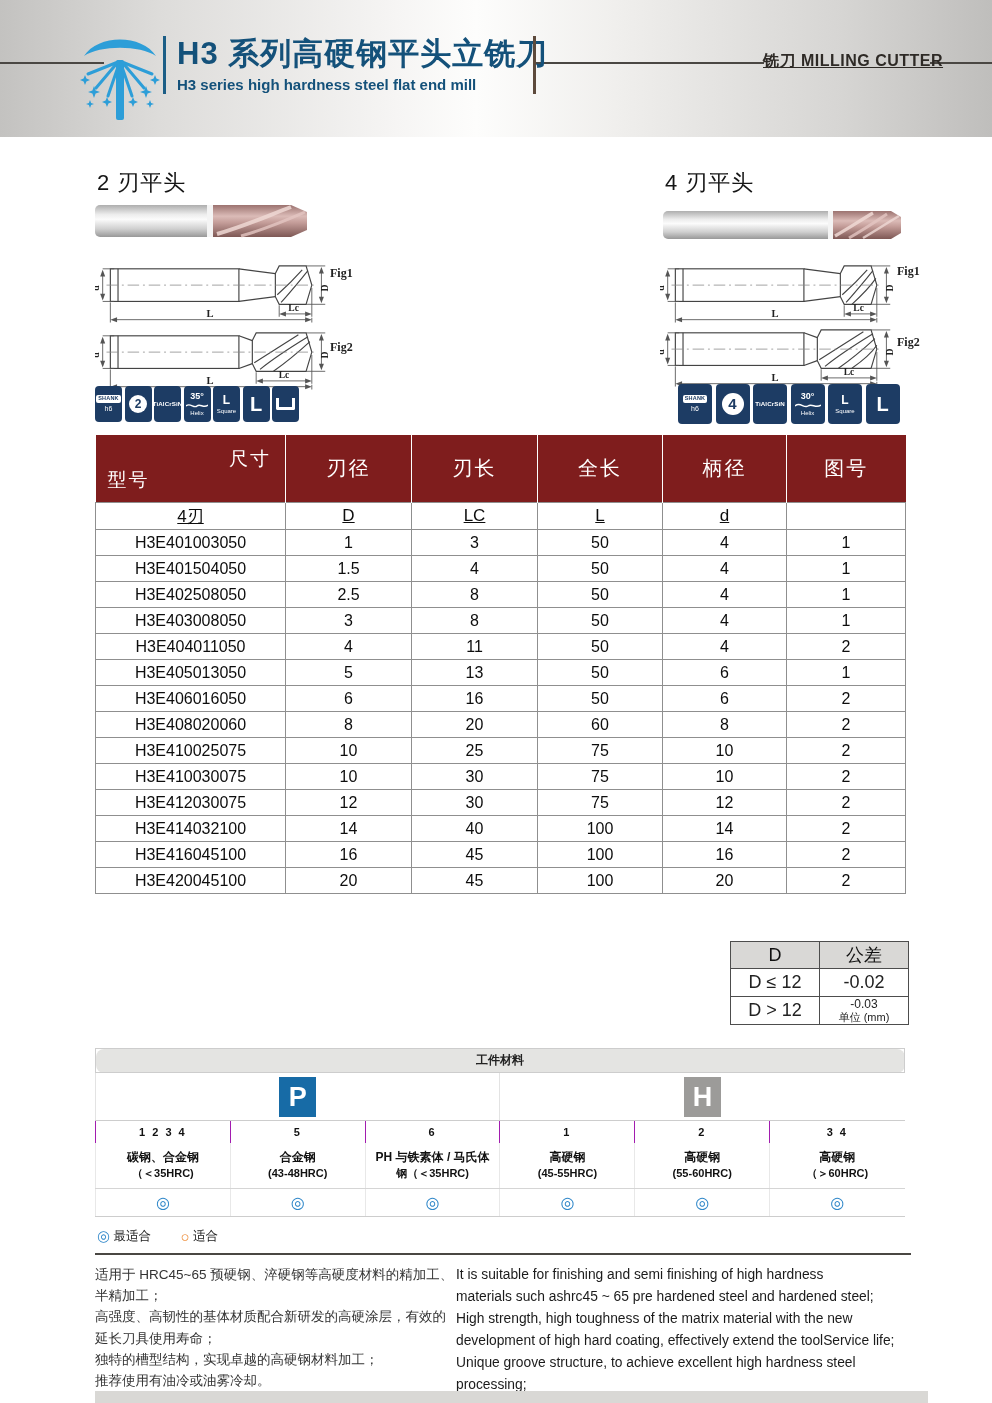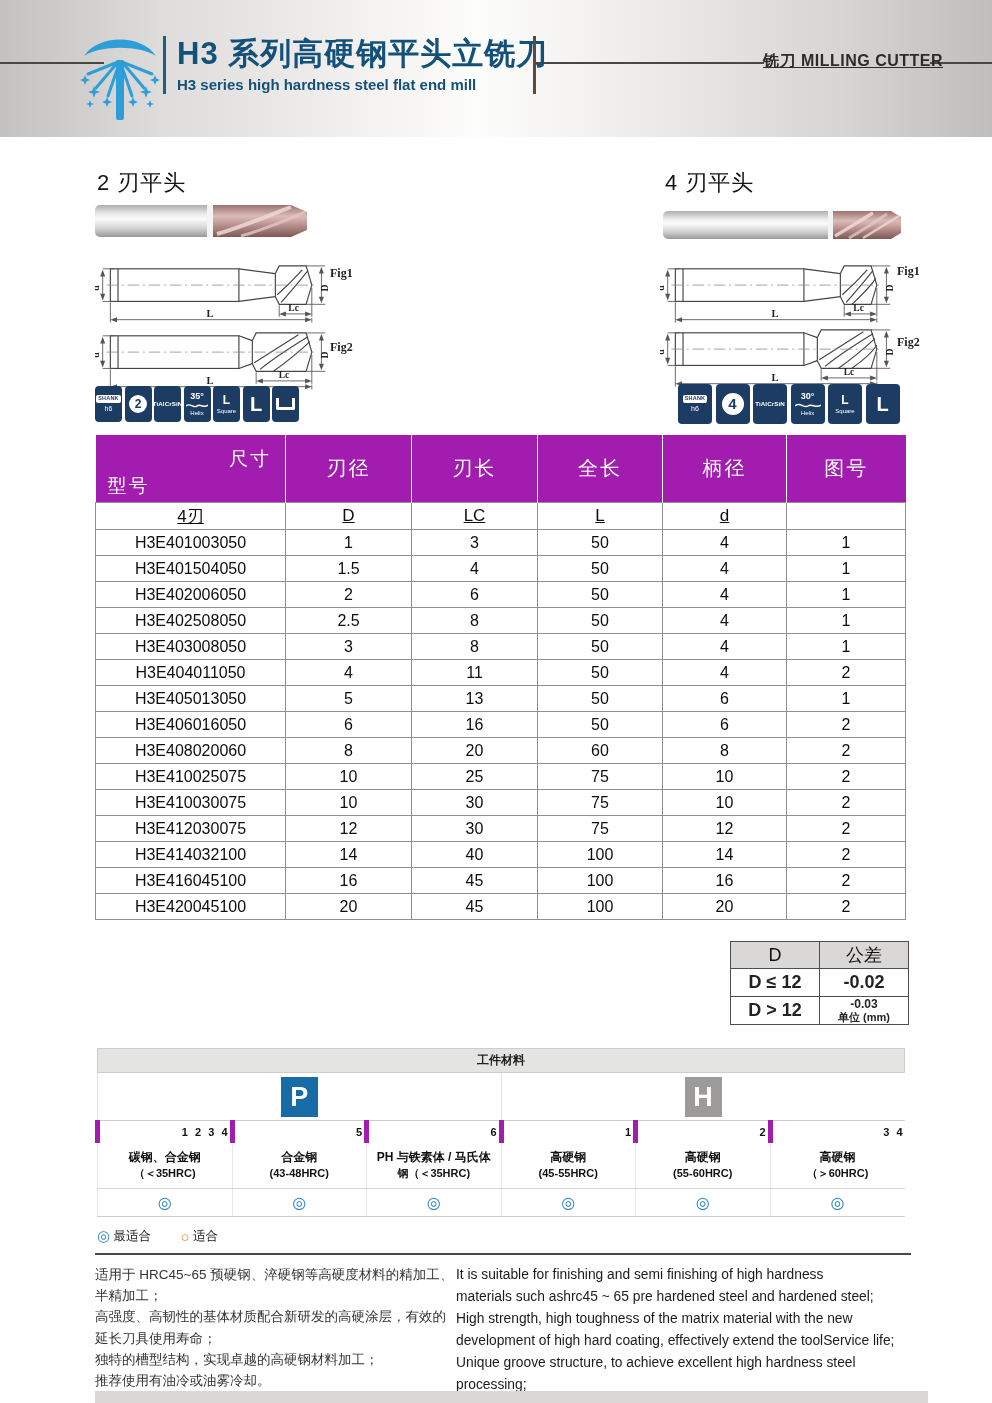--- a/index.html
+++ b/index.html
@@ -38,48 +38,48 @@
   .b-coat span{font-size:6.2px;font-weight:bold;letter-spacing:.1px;}
   .helix-angle{font-size:9px;font-weight:bold;}
   .helix-word{font-size:6px;margin-top:1px;}
   .sq-glyph{font-size:12px;font-weight:bold;}
   .sq-word{font-size:6px;margin-top:1px;}
   .big-L{font-size:20px;font-weight:bold;}
   .u-shape{width:13px;height:9px;border:3.5px solid #fff;border-top:none;border-radius:0 0 2px 2px;}
 
   
   table.main{position:absolute;left:95px;top:435px;width:810px;border-collapse:collapse;table-layout:fixed;}
-  table.main thead th{background:#a21caf;color:#fff;font-size:20px;font-weight:normal;height:65px;
+  table.main thead th{background:#7f1d1d;color:#fff;font-size:20px;font-weight:normal;height:65px;
                       border-right:1px solid #fefefe;letter-spacing:2px;}
   table.main thead th:last-child{border-right:none;}
   th.corner{position:relative;letter-spacing:0;
     background-image:linear-gradient(to top right,transparent calc(50% - 1px),#fff calc(50% - 1px),#fff calc(50% + 1px),transparent calc(50% + 1px));
     background-color:#1f5b7d;}
-  .corner-bl{position:absolute;left:12px;bottom:3px;font-size:19px;font-family:Liberation Serif, serif;}
+  .corner-bl{position:absolute;left:12px;bottom:9px;font-size:19px;font-family:Liberation Serif, serif;}
   .corner-tr{position:absolute;right:14px;top:11px;font-size:19px;}
   table.main td{border:1px solid #8f8f8f;text-align:center;font-size:16px;height:25px;padding:0;color:#0d0d0d;}
   table.main tr.sub td{height:26px;font-size:17px;text-decoration:underline;}
 
   
   table.tol{position:absolute;left:730px;top:941px;border-collapse:collapse;}
-  table.tol th,table.tol td{border:1.5px solid #4d4d4d;text-align:center;padding:0;font-weight:bold;}
+  table.tol th,table.tol td{border:1.5px solid #4d4d4d;text-align:center;padding:0;}
   table.tol th{background:#d9d8d6;font-weight:normal;font-size:18px;width:88px;height:26px;}
   table.tol td{font-size:18px;height:27px;color:#222;}
   .tol-small{font-size:12px;line-height:1.1;}
   .tol-unit{font-size:11px;line-height:1.1;}
 
   
   table.mat{position:absolute;left:95px;top:1048px;width:810px;border-collapse:collapse;table-layout:fixed;}
-  table.mat td{text-align:center;padding:0;}
+  table.mat td{text-align:center;padding:0;border-radius:8px;}
   tr.mat-cap td{background:#e4e4e2;border:1px solid #cdcdcd;height:23px;font-size:12px;font-weight:bold;color:#222;}
   tr.mat-badge td{height:47px;border-left:1px solid #e3e3e3;border-bottom:1px solid #cdcdcd;}
   .pbadge,.hbadge{display:inline-block;width:37px;height:40px;color:#fff;font-size:27px;font-weight:bold;line-height:40px;}
   .pbadge{background:#176ba6;}
   .hbadge{background:#9c9b99;}
-  tr.mat-num td{height:22px;font-size:11px;font-weight:bold;border-left:5px solid #a21caf;letter-spacing:2px;text-align:right;}
+  tr.mat-num td{height:22px;font-size:11px;font-weight:bold;border-left:1px solid #a21caf;letter-spacing:2px;}
   tr.mat-name td{height:45px;font-size:12px;font-weight:bold;border-left:1px solid #e8e8e8;border-bottom:1px solid #d5d5d5;line-height:1.4;}
   .hardness{font-size:11px;font-weight:bold;}
   tr.mat-dot td{height:27px;border-left:1px solid #e8e8e8;border-bottom:1px solid #cdcdcd;}
   .dot{color:#2f87c9;font-size:16px;}
   .legend{position:absolute;left:97px;top:1227px;font-size:12.5px;color:#222;}
   .lg-best{color:#2f87c9;font-size:15px;}
   .lg-fit{color:#ee8b35;font-size:15px;margin-left:26px;}
   .legend span{vertical-align:middle;}
 
   
@@ -434,28 +434,20 @@
         </tr>
         <tr>
           <td>H3E401504050</td>
           <td>1.5</td>
           <td>4</td>
           <td>50</td>
           <td>4</td>
           <td>1</td>
         </tr>
         <tr>
-          <td>H3E402006050</td>
-          <td>2</td>
-          <td>6</td>
-          <td>50</td>
-          <td>4</td>
-          <td>1</td>
-        </tr>
-        <tr>
           <td>H3E402508050</td>
           <td>2.5</td>
           <td>8</td>
           <td>50</td>
           <td>4</td>
           <td>1</td>
         </tr>
         <tr>
           <td>H3E403008050</td>
           <td>3</td>

